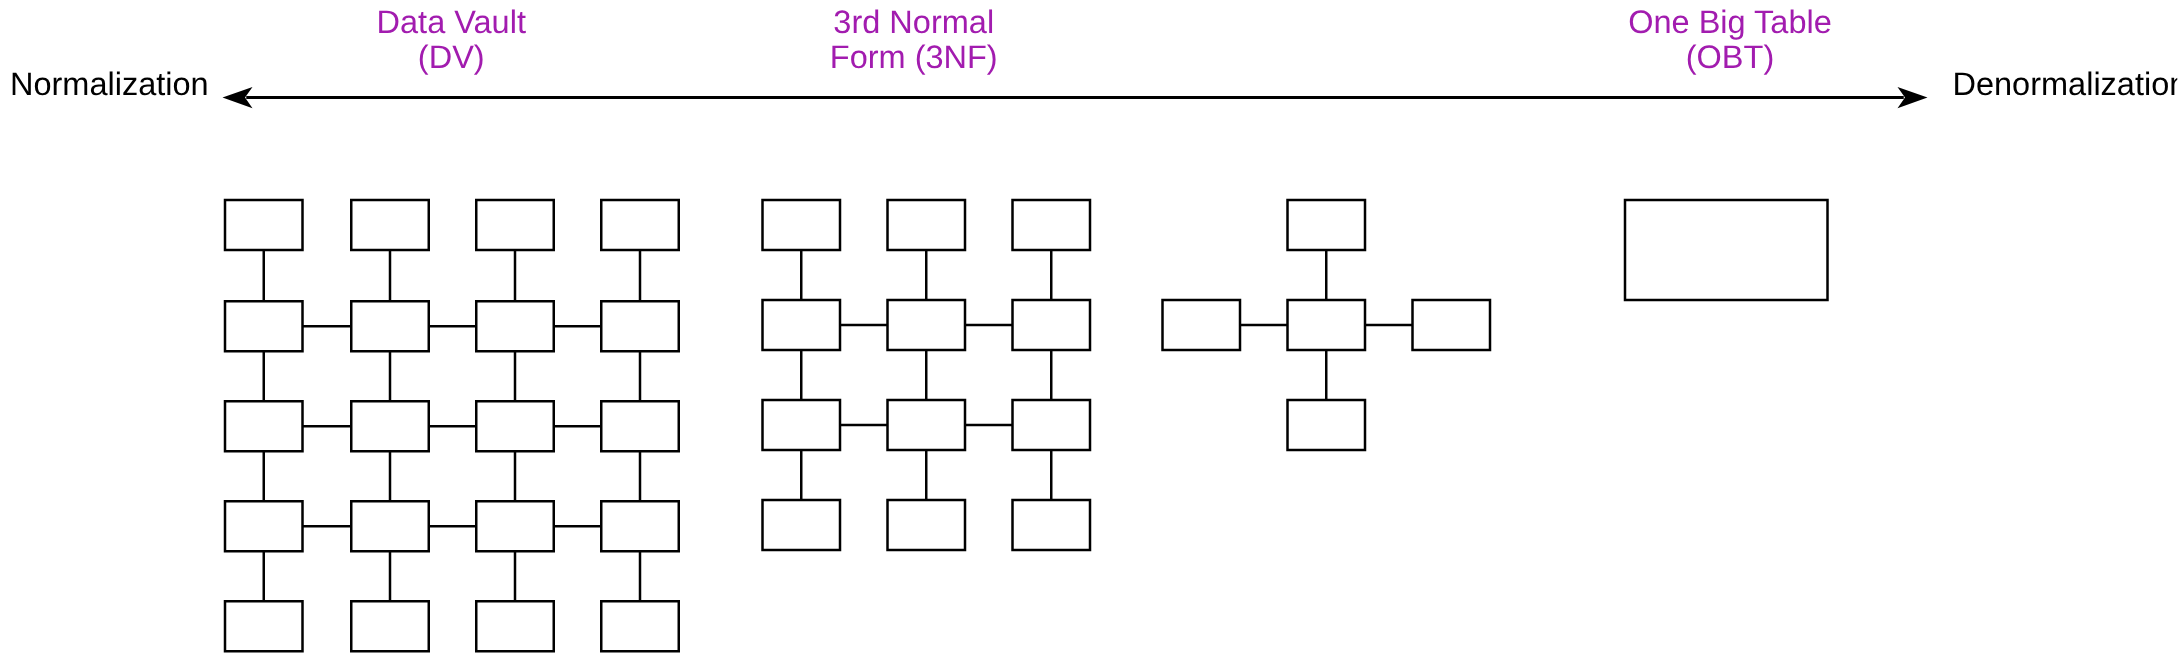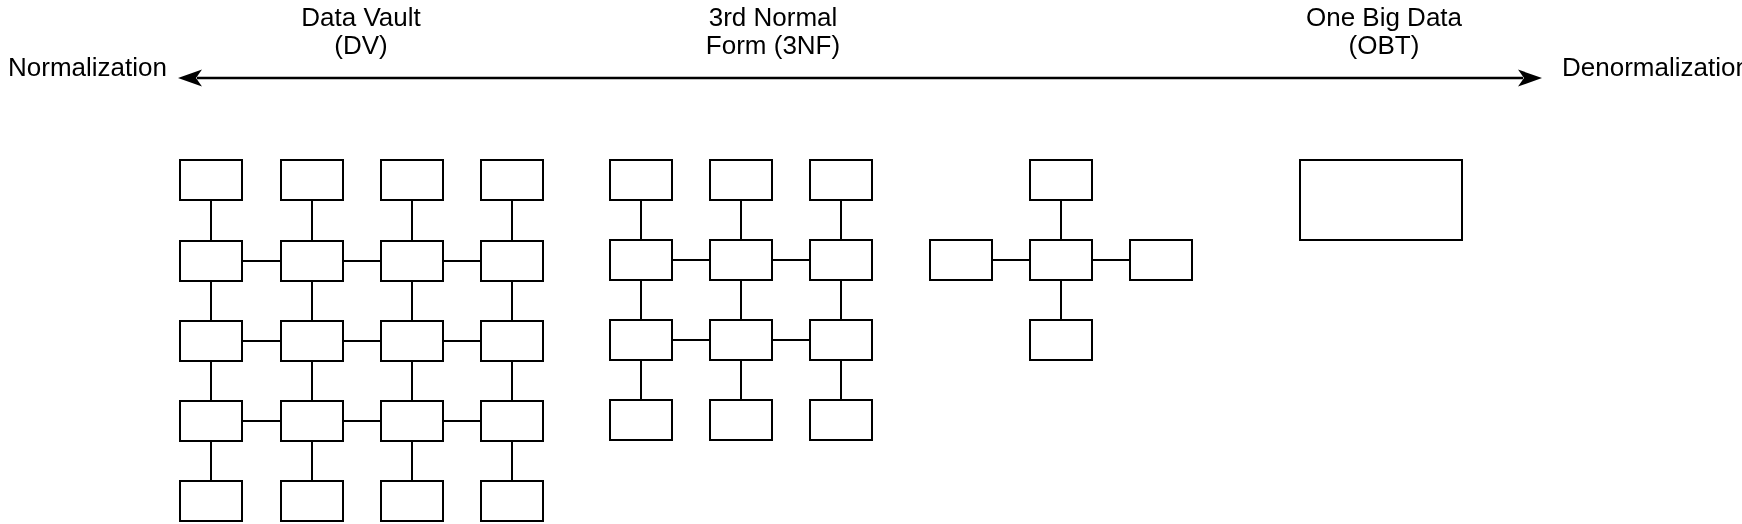--- a/index.html
+++ b/index.html
@@ -31,21 +31,21 @@
   }
   .axis-left  { left: 8px; }
   .axis-right { left: 1562px; }
   .approach-label {
     position: absolute;
     top: 3px;
     transform: translateX(-50%);
     text-align: center;
     font-size: 26px;
     line-height: 28px;
-    color: #000000;
+    color: #a21caf;
     white-space: pre-line;
   }
 </style>
 </head>
 <body>
 
 <div class="canvas">
   <svg id="dsvg" width="1742" height="524" viewBox="0 0 1742 524">
       <line x1="197" y1="78" x2="1523" y2="78" stroke="#000000" stroke-width="2.5"></line>
       <path d="M 178 78 L 202 69.5 L 196 78 L 202 86.5 Z" fill="#000000"></path>
@@ -132,19 +132,19 @@
       <rect x="1300" y="160" width="162" height="80" fill="#ffffff" stroke="#000000" stroke-width="2"></rect>
     </svg>
 
   <div class="axis-label axis-left">Normalization</div>
 
   <div class="axis-label axis-right">Denormalization</div>
 
   <div class="approach-label" style="left:361px">Data Vault
 (DV)</div>
 
-  <div class="approach-label" style="left:773px">3rd Normal
+  <div class="approach-label" style="left:731px">3rd Normal
 Form (3NF)</div>
 
 
-  <div class="approach-label" style="left:1384px">One Big Data
+  <div class="approach-label" style="left:1384px">One Big Table
 (OBT)</div>
 </div>
 
 </body></html>

